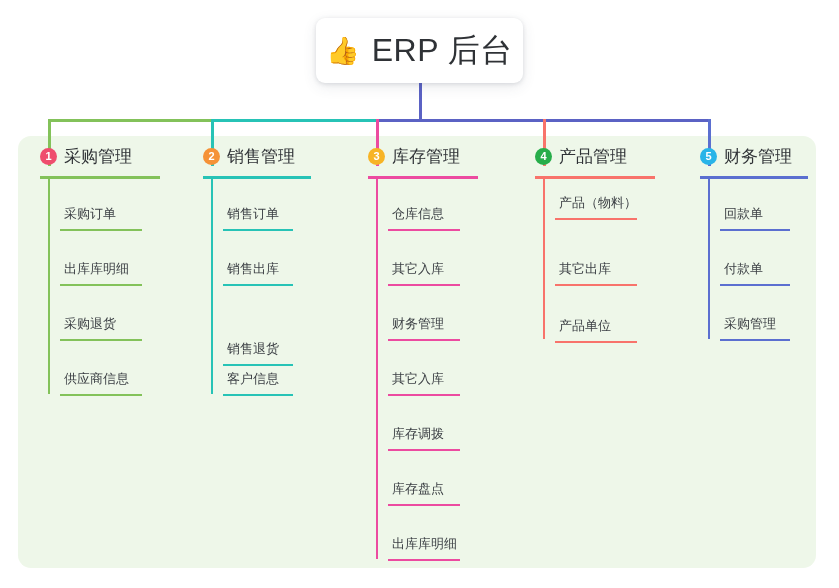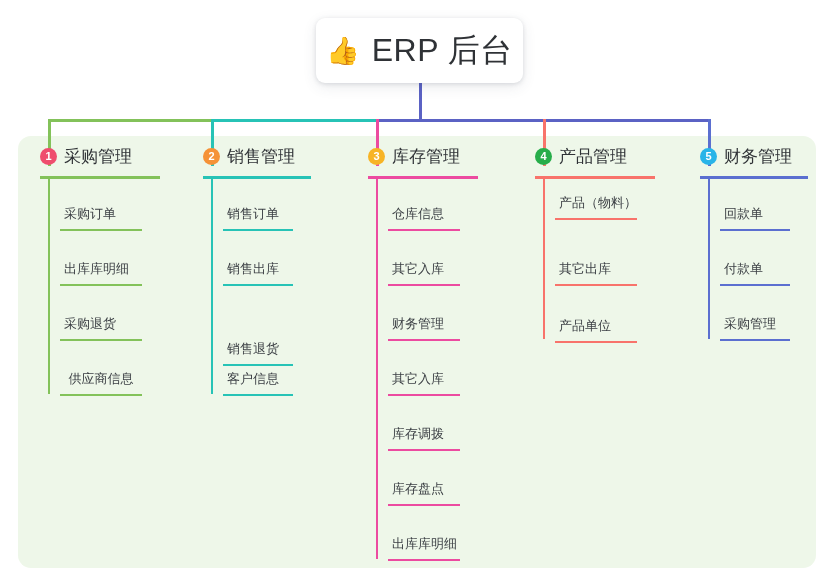--- a/index.html
+++ b/index.html
@@ -133,21 +133,21 @@
           <div class="leaf-underline" style="background: rgb(131, 194, 90);"></div>
         </div>
         <div class="leaf" style="top: 115px; width: 82px;">
           <span class="leaf-label">出库库明细</span>
           <div class="leaf-underline" style="background: rgb(131, 194, 90);"></div>
         </div>
         <div class="leaf" style="top: 170px; width: 82px;">
           <span class="leaf-label">采购退货</span>
           <div class="leaf-underline" style="background: rgb(131, 194, 90);"></div>
         </div>
-        <div class="leaf" style="top: 225px; width: 82px; text-align: center;">
+        <div class="leaf" style="top: 225px; width: 82px;">
           <span class="leaf-label">供应商信息</span>
           <div class="leaf-underline" style="background: rgb(131, 194, 90);"></div>
         </div>
         <div class="spine" style="left: 8px; top: 34px; height: 215px; background: rgb(131, 194, 90);"></div>
       </div>
       <div class="column" style="left: 203px; top: 145px; width: 108px;">
         <div class="col-header">
           <span class="badge" style="background: rgb(245, 146, 55);">2</span>
           <span class="col-title">销售管理</span>
         </div>

